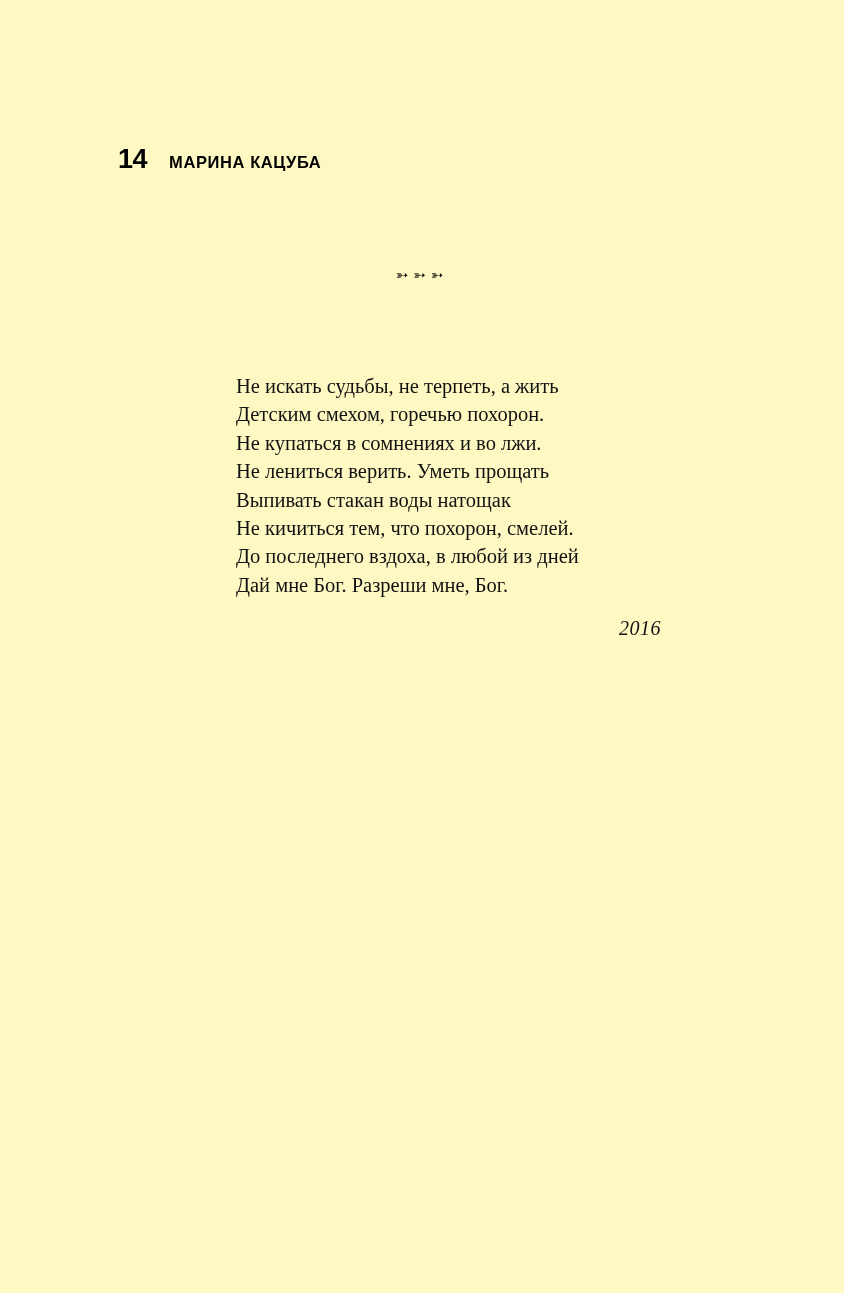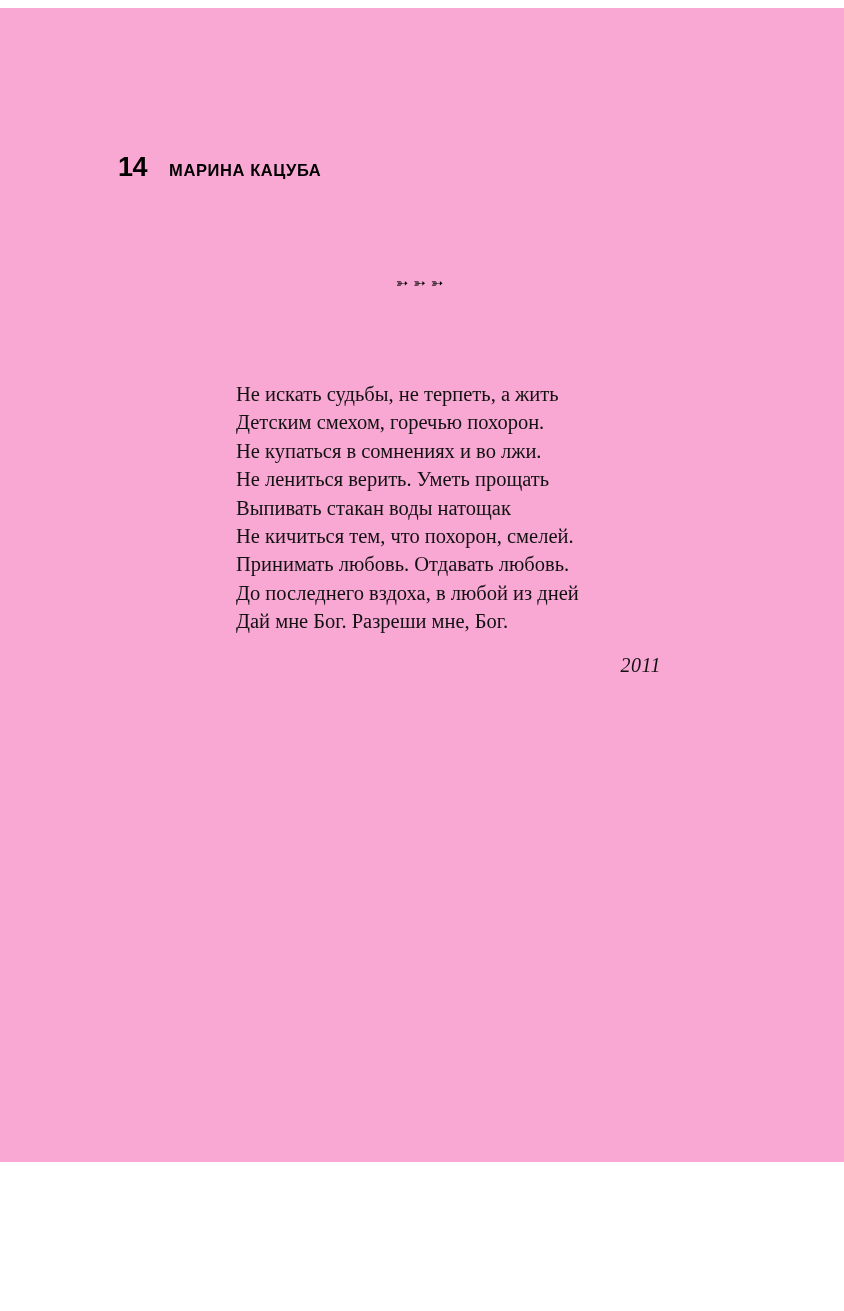--- a/index.html
+++ b/index.html
@@ -3,23 +3,23 @@
 <meta charset="utf-8">
 <style>
   html, body {
     margin: 0;
     padding: 0;
     background: #ffffff;
   }
   .page {
     position: relative;
     width: 844px;
-    height: 1154px;
-    background: #f9a8d4;
-    margin: 8px auto;
+    height: 1293px;
+    background: #fef9c3;
+    margin: 0 auto;
     overflow: hidden;
     font-family: "Liberation Serif", serif;
     color: #111111;
   }
   
   .running-head {
     position: absolute;
     top: 146px;
     left: 118px;
     display: flex;
@@ -92,19 +92,18 @@
 
   <div class="ornament">➳➳➳</div>
 
   <div class="poem">
     <div class="poem-line">Не искать судьбы, не терпеть, а жить</div>
     <div class="poem-line">Детским смехом, горечью похорон.</div>
     <div class="poem-line">Не купаться в сомнениях и во лжи.</div>
     <div class="poem-line">Не лениться верить. Уметь прощать</div>
     <div class="poem-line">Выпивать стакан воды натощак</div>
     <div class="poem-line">Не кичиться тем, что похорон, смелей.</div>
-    <div class="poem-line">Принимать любовь. Отдавать любовь.</div>
     <div class="poem-line">До последнего вздоха, в любой из дней</div>
     <div class="poem-line">Дай мне Бог. Разреши мне, Бог.</div>
-    <div class="poem-date">2011</div>
+    <div class="poem-date">2016</div>
   </div>
 
 </div>
 
 </body></html>

